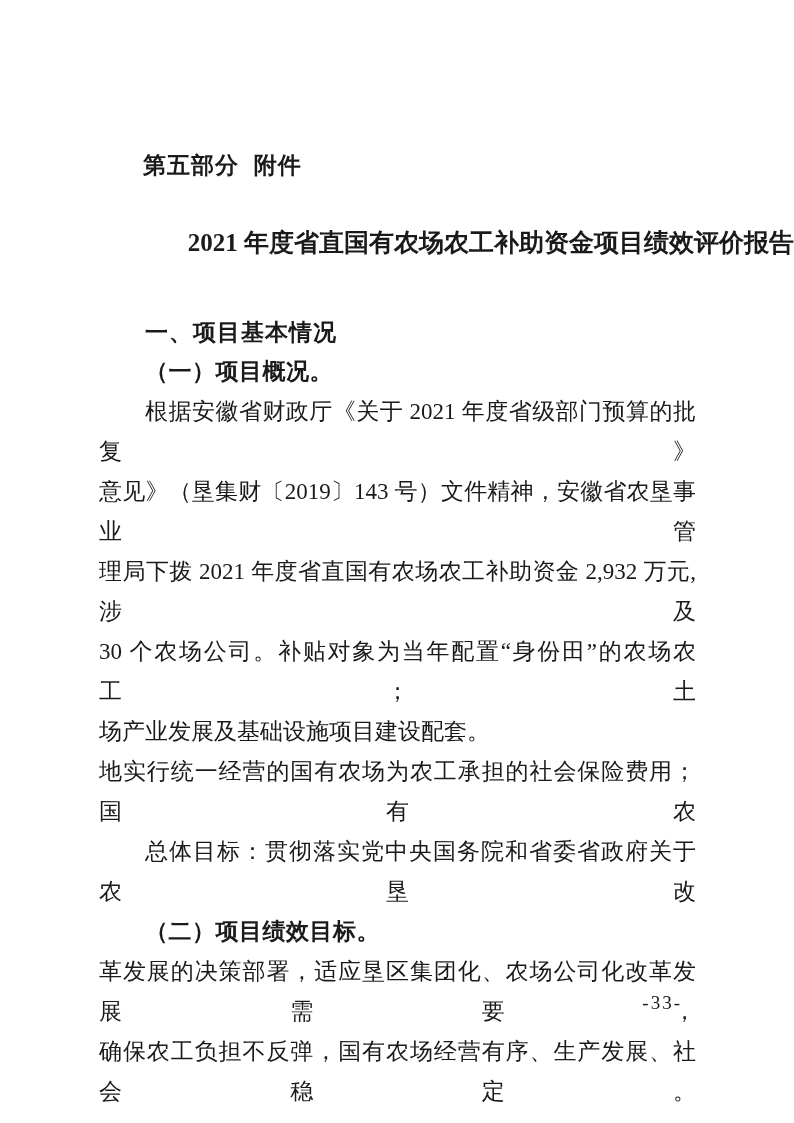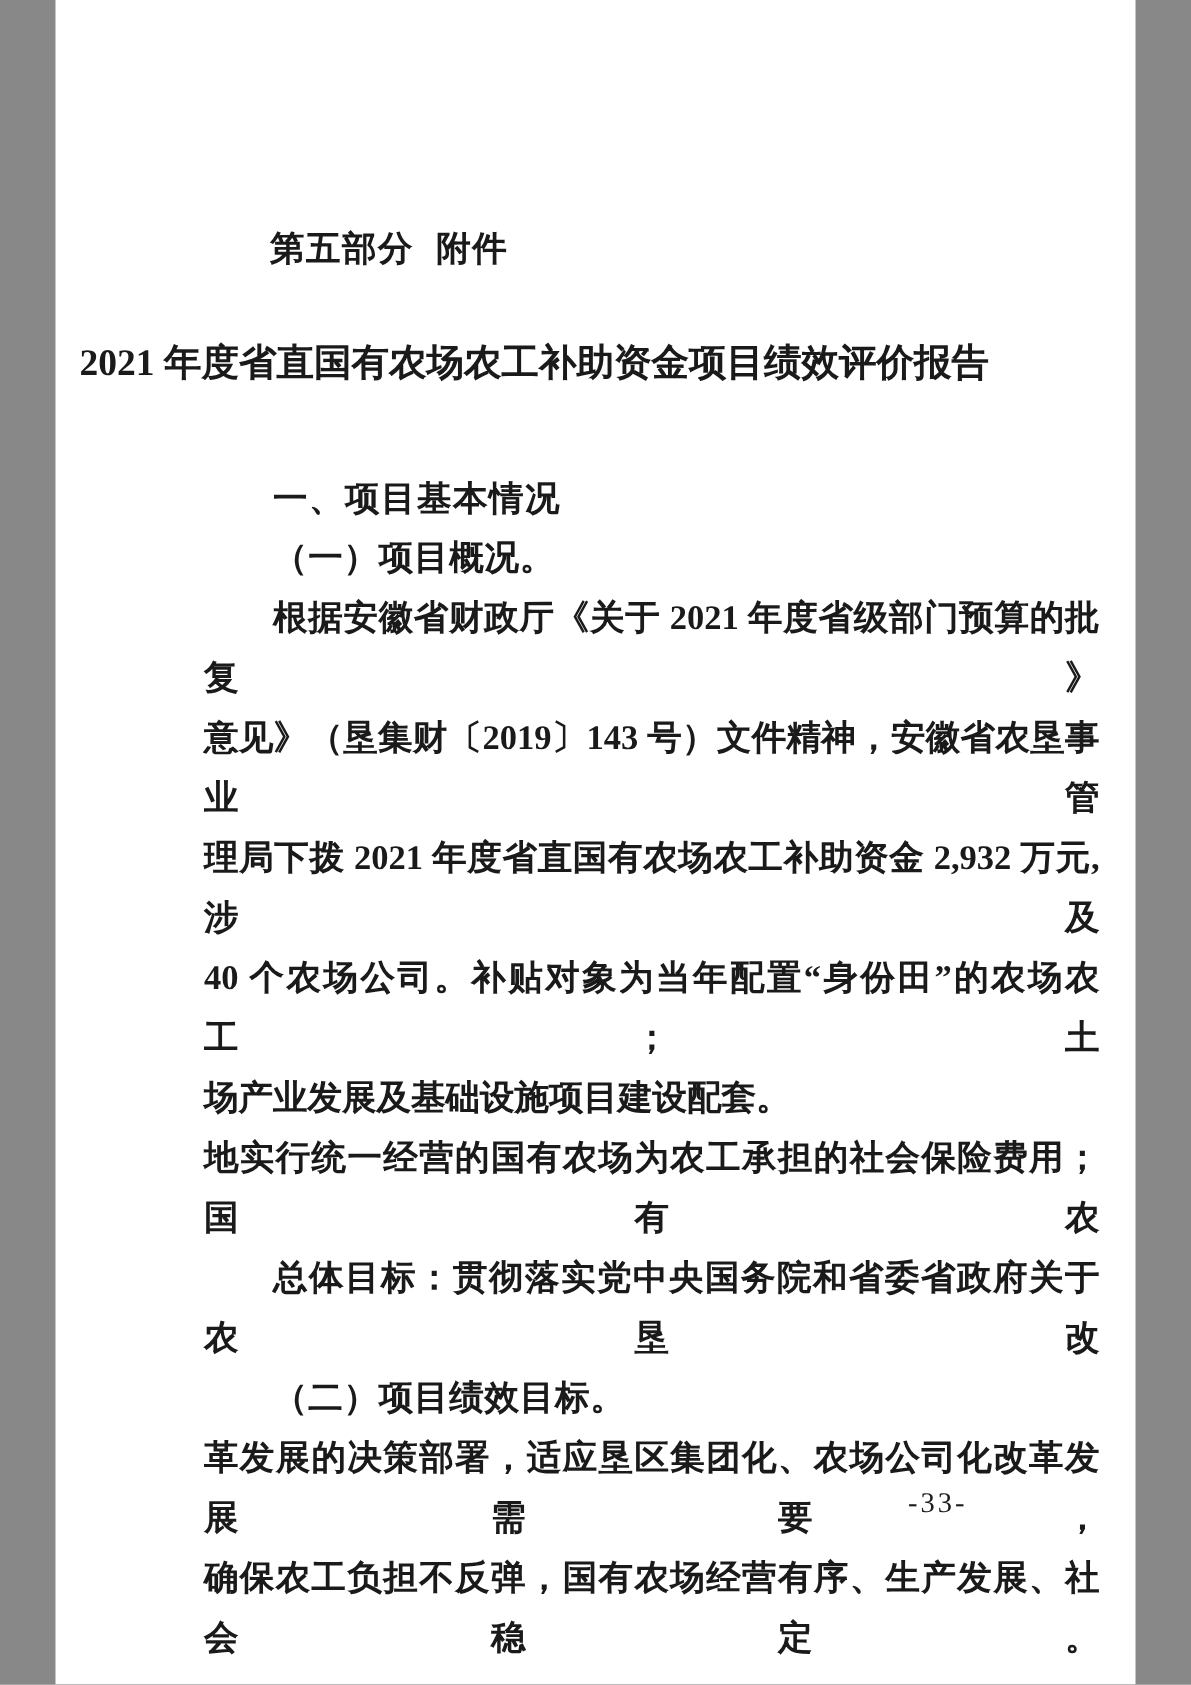--- a/index.html
+++ b/index.html
@@ -3,21 +3,21 @@
 <meta charset="utf-8">
 <style>
   :root {
     --text: #1a1a1a;
     --background: #ffffff;
   }
   * { margin: 0; padding: 0; box-sizing: border-box; }
   html, body { background: #888; }
   .page {
     position: relative;
-    width: 720px;
+    width: 794px;
     height: 1123px;
     margin: 0 auto;
     background: var(--background, #fff);
     color: var(--text, #1a1a1a);
     font-family: "Liberation Serif", "DejaVu Serif", serif;
     overflow: hidden;
   }
   .part-heading {
     position: absolute;
     left: 143px;
@@ -27,36 +27,35 @@
     font-size: 23px;
     line-height: 30px;
     white-space: pre-wrap;
     letter-spacing: 1px;
   }
   .doc-title {
     position: absolute;
     left: 0;
     top: 224px;
     width: 794px;
-    text-align: left;
+    text-align: right;
     font-weight: 700;
     font-size: 25px;
     line-height: 38px;
     letter-spacing: 0px;
-    padding-left: 16px;
   }
   .content {
     position: absolute;
     left: 99px;
     top: 312px;
     width: 597px;
     font-size: 23px;
     line-height: 40px;
   }
-  .line { width: 100%; font-weight: bold; }
+  .line { width: 100%; }
   .line.indent { text-indent: 46px; }
   .line.just {
     text-align: justify;
     text-align-last: justify;
   }
   .line.h1 {
     font-family: Liberation Sans, sans-serif;
     font-weight: 700;
     letter-spacing: 1px;
   }
@@ -81,21 +80,21 @@
   <div class="part-heading">第五部分  附件</div>
 
   <div class="doc-title">2021 年度省直国有农场农工补助资金项目绩效评价报告</div>
 
   <div class="content">
     <div class="line h1 indent">一、项目基本情况</div>
     <div class="line h2 indent">（一）项目概况。</div>
     <div class="line body indent just">根据安徽省财政厅《关于 2021 年度省级部门预算的批复》</div>
     <div class="line body just">意见》（垦集财〔2019〕143 号）文件精神，安徽省农垦事业管</div>
     <div class="line body just">理局下拨 2021 年度省直国有农场农工补助资金 2,932 万元,涉及</div>
-    <div class="line body just">40 个农场公司。补贴对象为当年配置“身份田”的农场农工；土</div>
+    <div class="line body just">30 个农场公司。补贴对象为当年配置“身份田”的农场农工；土</div>
     <div class="line body">场产业发展及基础设施项目建设配套。</div>
     <div class="line body just">地实行统一经营的国有农场为农工承担的社会保险费用；国有农</div>
     <div class="line body indent just">总体目标：贯彻落实党中央国务院和省委省政府关于农垦改</div>
     <div class="line h2 indent">（二）项目绩效目标。</div>
     <div class="line body just">革发展的决策部署，适应垦区集团化、农场公司化改革发展需要，</div>
     <div class="line body just">确保农工负担不反弹，国有农场经营有序、生产发展、社会稳定。</div>
 
   </div>
 
   <div class="page-number">-33-</div>

